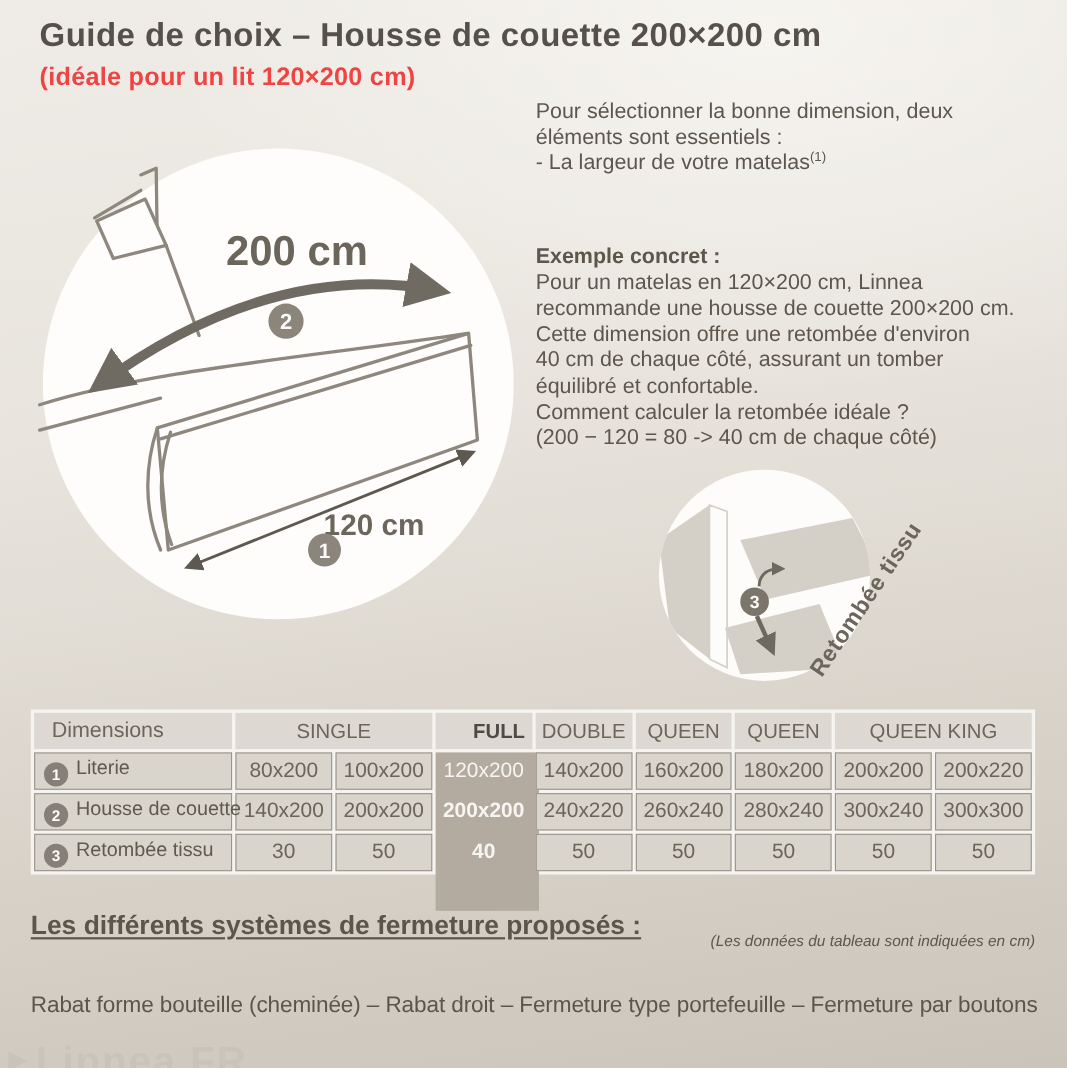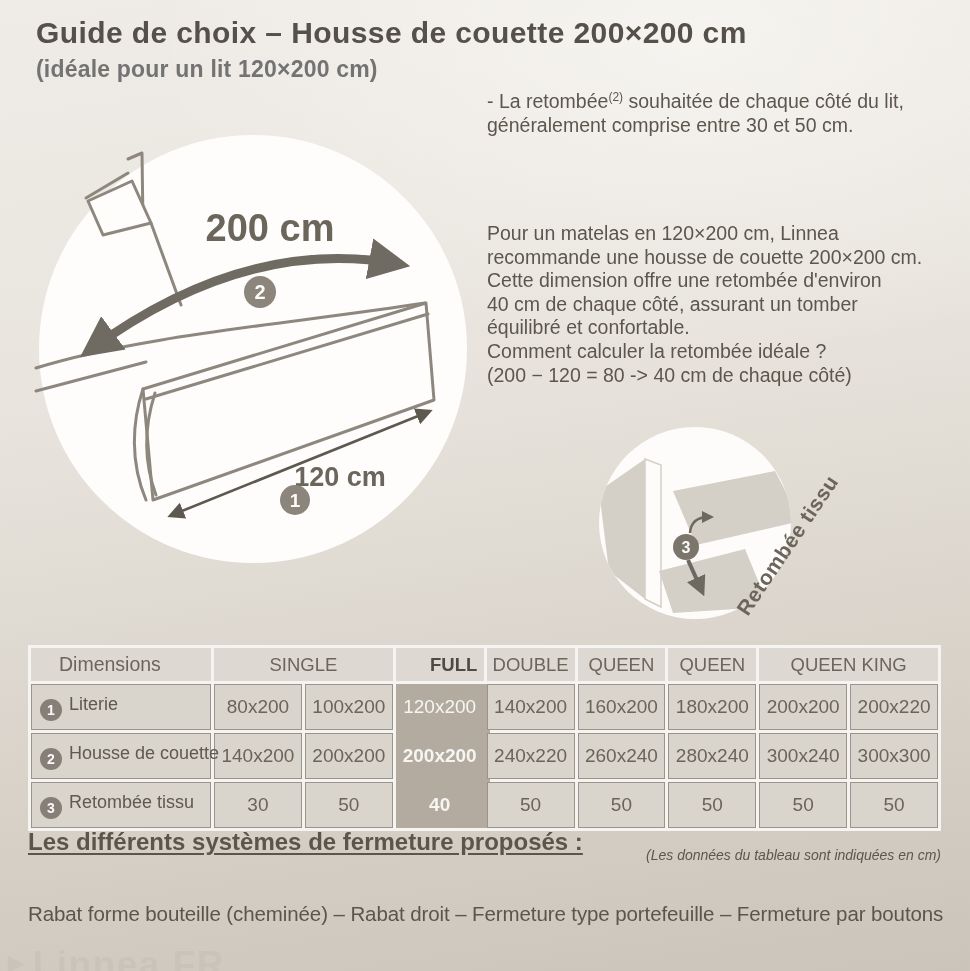--- a/index.html
+++ b/index.html
@@ -6,42 +6,42 @@
   body{
     width:970px;height:971px;overflow:hidden;position:relative;
     font-family:"Liberation Sans",sans-serif;
     background:
       radial-gradient(95% 55% at 72% 4%, rgba(253,252,249,.55), rgba(253,252,249,0) 60%),
       linear-gradient(172deg,#efece7 0%,#e8e4dd 38%,#d9d3ca 70%,#cbc4ba 100%);
   }
   .abs{position:absolute;margin:0;}
   
   .title{left:36px;top:16px;font-size:30px;font-weight:700;color:#56504a;letter-spacing:.4px;}
-  .subtitle{left:36px;top:56px;font-size:23px;font-weight:700;color:#737373;letter-spacing:.2px;}
+  .subtitle{left:36px;top:56px;font-size:23px;font-weight:700;color:#ef4444;letter-spacing:.2px;}
   
   .intro{left:487px;top:90px;width:480px;font-size:19.5px;line-height:23.6px;color:#5c564d;}
   .intro p{margin:0;white-space:pre-line;}
   sup{font-size:12px;line-height:0;}
   .example{left:487px;top:222px;width:480px;font-size:19.5px;line-height:23.6px;color:#5c564d;}
   .ex-head{margin:0;font-weight:700;}
   .ex-body{margin:0;white-space:pre-line;}
   
   .main-diagram{left:28px;top:124px;width:450px;height:450px;}
   .small-diagram{left:593px;top:421px;width:205px;height:205px;}
   svg text{font-family:"Liberation Sans",sans-serif;}
   .retombee-label{left:742px;top:601px;font-size:21px;font-weight:700;color:#6b655c;
     transform:rotate(-56deg);transform-origin:0 50%;letter-spacing:.5px;white-space:nowrap;}
   
   .table-wrap{left:28px;top:645px;width:913px;background:#f6f4f1;}
   .hl-strip{position:absolute;left:368px;top:39px;width:94px;height:144px;background:#b3aba0;z-index:1;}
   table{position:relative;z-index:2;border-collapse:separate;border-spacing:3px;width:913px;table-layout:fixed;}
-  td{height:46px;background:#d9d4cc;border:1.5px solid #9a948b;box-sizing:border-box;
+  td{height:34px;background:#d9d4cc;border:1.5px solid #9a948b;box-sizing:border-box;
      color:#6b645b;font-size:19px;text-align:center;vertical-align:middle;padding:0;}
   tr.head td{height:33px;background:#ddd9d2;border:none;color:#6b655c;font-size:18.5px;font-weight:400;}
-  tr.head td.dim{text-align:left;padding-left:28px;font-size:19.5px;}
+  tr.head td.dim{text-align:left;padding-left:16px;font-size:19.5px;}
   tr.head td.hlh{color:#4f4a44;font-weight:700;padding-left:28px;}
   td.rowlabel{text-align:left;padding-left:8px;font-size:18px;color:#5f594f;white-space:nowrap;}
   td.hl{background:transparent;border:none;color:#f7f5f1;}
   td.hl.b{font-weight:700;}
   .badge{display:inline-block;width:22px;height:22px;border-radius:50%;background:#857f77;color:#fbfaf8;
      font-size:14px;font-weight:700;line-height:22px;text-align:center;margin-right:7px;vertical-align:-5px;}
   
   .note{right:29px;top:847px;font-size:14px;font-style:italic;color:#5c564d;}
   .closures-head{left:28px;top:828px;font-size:24px;font-weight:600;color:#5b554c;
      text-decoration:underline;text-underline-offset:3px;}
@@ -85,25 +85,27 @@
     <text x="232" y="175" font-size="20" font-weight="bold" fill="#fbfaf8" text-anchor="middle">2</text>
   </g>
   <text x="312" y="362" font-size="27" font-weight="bold" fill="#6b655c" text-anchor="middle">120 cm</text>
   <g>
     <circle cx="267" cy="376" r="15" fill="#8b857c"></circle>
     <text x="267" y="383" font-size="19" font-weight="bold" fill="#fbfaf8" text-anchor="middle">1</text>
   </g>
 </svg>
 
 <div class="abs intro">
-  <p><span>- La retombée</span><sup>(2)</sup><span> souhaitée de chaque côté du lit,
-généralement comprise entre 30 et 50 cm.</span></p>
+  <p><span>Pour sélectionner la bonne dimension, deux
+éléments sont essentiels :</span></p>
+  <p><span>- La largeur de votre matelas</span><sup>(1)</sup></p>
 </div>
 
 <div class="abs example">
+  <p class="ex-head">Exemple concret :</p>
   <p class="ex-body">Pour un matelas en 120×200 cm, Linnea
 recommande une housse de couette 200×200 cm.
 Cette dimension offre une retombée d'environ
 40 cm de chaque côté, assurant un tomber
 équilibré et confortable.
 Comment calculer la retombée idéale ?
 (200 − 120 = 80 -&gt; 40 cm de chaque côté)</p>
 </div>
 
 <svg class="abs small-diagram" viewBox="0 0 205 205">

